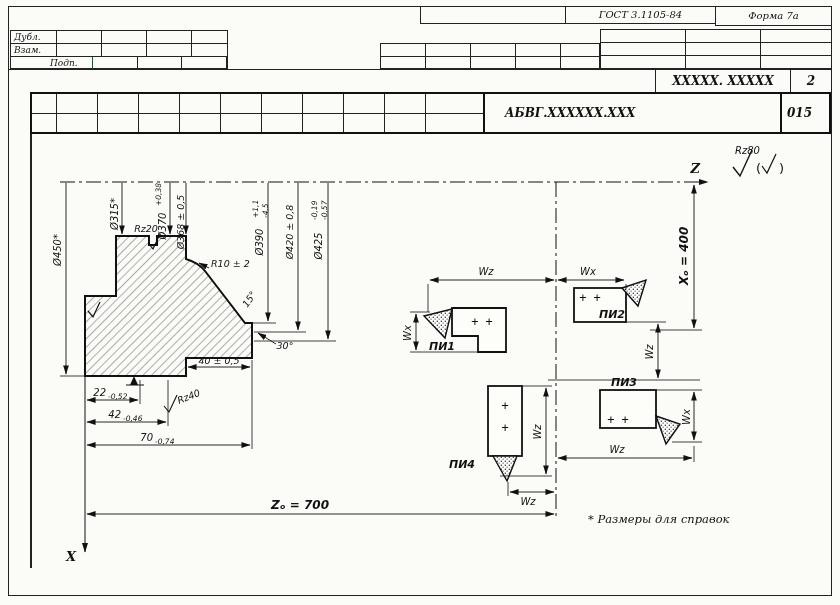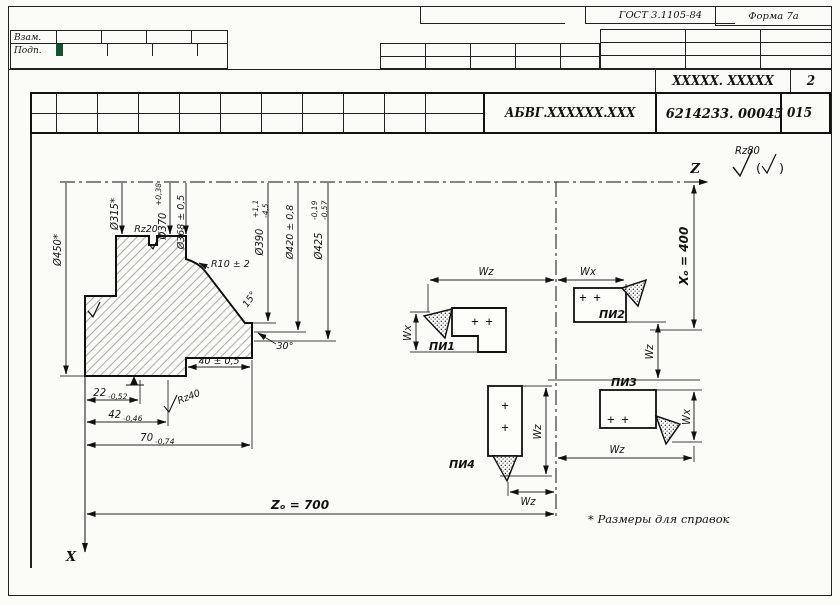--- a/index.html
+++ b/index.html
@@ -27,33 +27,40 @@
   .note{font:italic 11.5px "DejaVu Serif",serif;}
 </style>
 </head>
 <body>
 
 <div class="paper">
 
   <div class="abs bd" style="left:8px;top:6px;width:824px;height:590px;"></div>
 
   <div class="abs" style="left:420px;top:6px;width:145px;height:18px;border-left:1px solid #222;border-bottom:1px solid #222;"></div>
-  <div class="abs cellTxt" style="left:565px;top:6px;width:150px;height:18px;border-left:1px solid #222;border-bottom:1px solid #222;margin-left:20px;">ГОСТ 3.1105-84</div>
+  <div class="abs cellTxt" style="left:565px;top:6px;width:150px;height:18px;border-left:1px solid #222;border-bottom:1px solid #222;">ГОСТ 3.1105-84</div>
   <div class="abs cellTxt" style="left:715px;top:6px;width:116px;height:20px;border-left:1px solid #222;border-bottom:1px solid #222;">Форма 7а</div>
 
   <div class="abs" style="left:10px;top:30px;width:218px;height:39px;border:1px solid #222;">
     <div class="row" style="height:13px;border-bottom:1px solid #222;">
+      <div class="lblTxt" style="width:42px;border-right:1px solid #222;">Дубл.</div>
+      <div style="width:44px;border-right:1px solid #222;"></div>
+      <div style="width:44px;border-right:1px solid #222;"></div>
+      <div style="width:44px;border-right:1px solid #222;"></div>
+      <div style="flex:1;"></div>
+    </div>
+    <div class="row" style="height:13px;border-bottom:1px solid #222;">
       <div class="lblTxt" style="width:42px;border-right:1px solid #222;">Взам.</div>
       <div style="width:44px;border-right:1px solid #222;"></div>
       <div style="width:44px;border-right:1px solid #222;"></div>
       <div style="width:44px;border-right:1px solid #222;"></div>
       <div style="flex:1;"></div>
     </div>
     <div class="row" style="height:12px;">
-      <div class="lblTxt" style="width:42px;border-right:7px solid #14532d;">Подп.</div>
+      <div class="lblTxt" style="width:42px;border-right:1px solid #14532d;margin-left:36px;">Подп.</div>
       <div style="width:44px;border-right:1px solid #222;"></div>
       <div style="width:44px;border-right:1px solid #222;"></div>
       <div style="width:44px;border-right:1px solid #222;"></div>
       <div style="flex:1;"></div>
     </div>
   </div>
 
   <div class="abs" style="left:380px;top:43px;width:220px;height:26px;border:1px solid #222;">
     <div class="row" style="height:13px;border-bottom:1px solid #222;">
       <div style="width:44px;border-right:1px solid #222;"></div>
@@ -99,21 +106,20 @@
     <div class="abs vline" style="left:65px;top:0;width:1px;height:38px;"></div>
     <div class="abs vline" style="left:106px;top:0;width:1px;height:38px;"></div>
     <div class="abs vline" style="left:147px;top:0;width:1px;height:38px;"></div>
     <div class="abs vline" style="left:188px;top:0;width:1px;height:38px;"></div>
     <div class="abs vline" style="left:229px;top:0;width:1px;height:38px;"></div>
     <div class="abs vline" style="left:270px;top:0;width:1px;height:38px;"></div>
     <div class="abs vline" style="left:311px;top:0;width:1px;height:38px;"></div>
     <div class="abs vline" style="left:352px;top:0;width:1px;height:38px;"></div>
     <div class="abs vline" style="left:393px;top:0;width:1px;height:38px;"></div>
     <div class="abs cellTxt bigTxt" style="left:451px;top:0;width:172px;height:38px;border-left:2px solid #111;">АБВГ.ХХХХХХ.ХХХ</div>
-    <div class="abs cellTxt bigTxt" style="left:623px;top:0;width:137px;height:38px;border-left:2px solid #111;font-size:13px;">6214233. 00045</div>
     <div class="abs cellTxt bigTxt" style="left:748px;top:0;width:37px;height:38px;border-left:2px solid #111;">015</div>
   </div>
 
   <div class="abs vline" style="left:30px;top:134px;width:2px;height:434px;"></div>
 
 
   <svg class="abs" style="left:0;top:0;" width="840" height="605" viewBox="0 0 840 605">
     <defs>
       <pattern id="hatch" width="6" height="6" patternUnits="userSpaceOnUse" patternTransform="rotate(45)">
         <line x1="0" y1="0" x2="0" y2="6" stroke="#333" stroke-width="0.8"></line>

